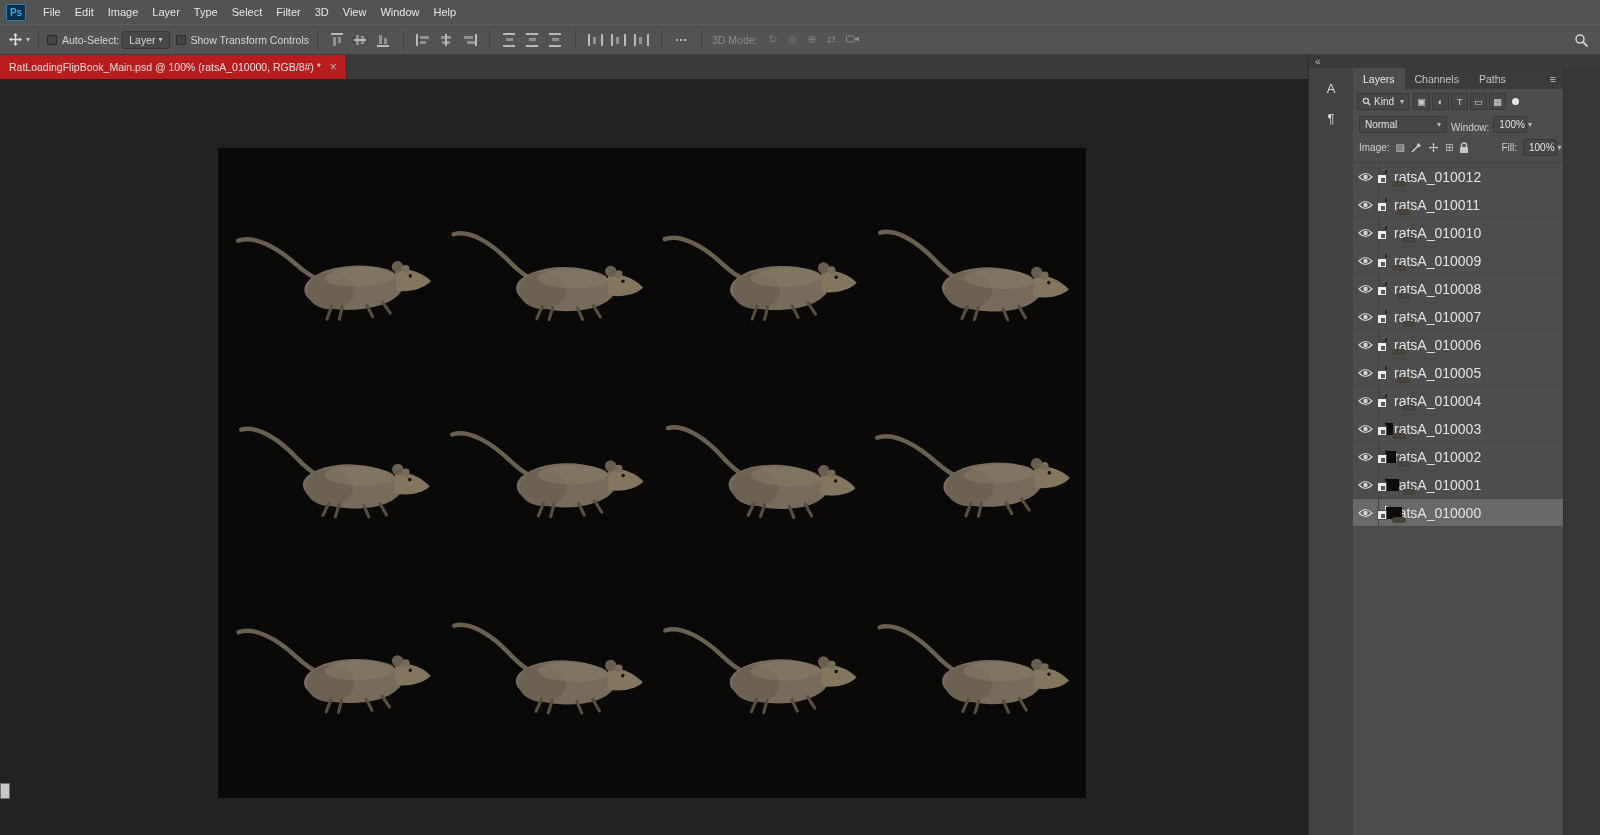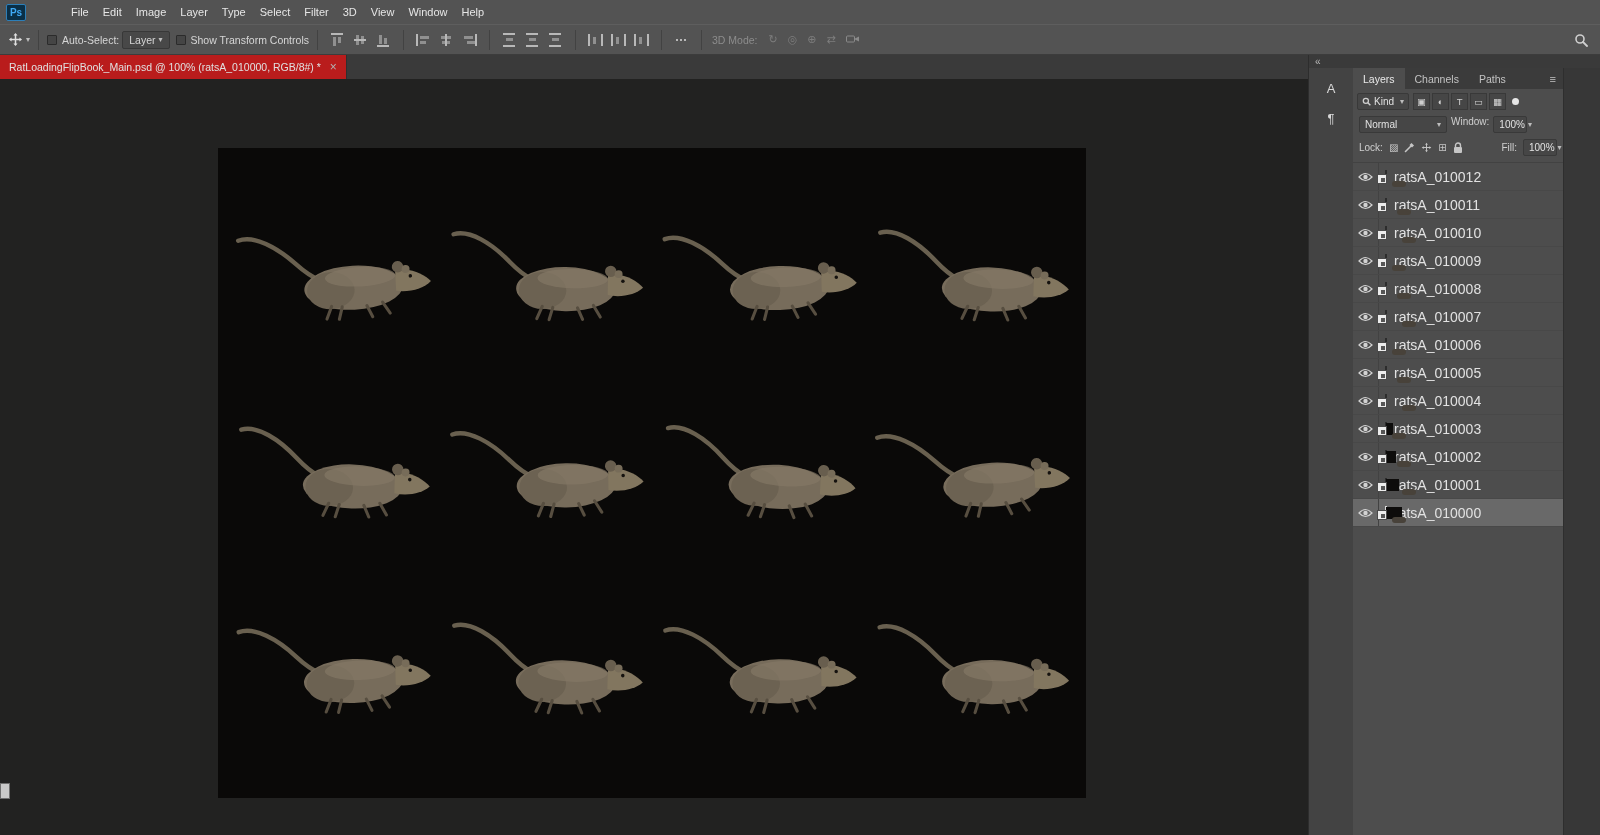--- a/index.html
+++ b/index.html
@@ -1,21 +1,21 @@
 <!DOCTYPE html>
 <html><head>
 <meta charset="utf-8">
 <style>
   html,body{margin:0;padding:0;width:1600px;height:835px;overflow:hidden;background:#232322;
     font-family:"Liberation Sans","DejaVu Sans",sans-serif;}
   *{box-sizing:border-box;}
   .app{width:1600px;height:835px;display:flex;flex-direction:column;font-size:11px;color:#dcdcdc;}
 
   
-  .menubar{height:24px;background:#535353;display:flex;align-items:center;padding:0 6px;flex:0 0 auto;gap:28px;}
+  .menubar{height:24px;background:#535353;display:flex;align-items:center;padding:0 6px;flex:0 0 auto;}
   .ps-logo{width:20px;height:17px;background:#0a2f47;border:1px solid #2d7fb8;border-radius:2px;color:#3fa9f5;
     font-weight:bold;font-size:10px;display:flex;align-items:center;justify-content:center;margin-right:10px;}
   .menu-item{padding:4px 7px;color:#e6e6e6;font-size:11px;cursor:default;}
 
   
   .optionsbar{height:31px;background:#535353;border-top:1px solid #5e5e5e;border-bottom:1px solid #3c3c3c;
     display:flex;align-items:center;padding:0 8px;flex:0 0 auto;font-size:10.5px;color:#d6d6d6;}
   .obar-sep{width:1px;height:20px;background:#424242;margin:0 8px;flex:0 0 auto;}
   .caret{font-size:8px;color:#bdbdbd;margin-left:3px;}
   .checkbox{width:10px;height:10px;background:#454545;border:1px solid #2b2b2b;border-radius:1px;display:inline-block;margin-right:5px;flex:0 0 auto;}
@@ -56,21 +56,21 @@
   .panelcol{width:210px;display:flex;flex-direction:column;flex:0 0 auto;min-height:0;}
   .panel-tabs{height:21px;background:#3b3b3b;display:flex;align-items:stretch;flex:0 0 auto;}
   .ptab{padding:4px 10px 3px;font-size:10.5px;color:#c3c3c3;display:flex;align-items:center;}
   .ptab.active{background:#4d4d4d;color:#e8e8e8;}
   .pmenu{margin-left:auto;color:#c3c3c3;padding:0 7px;display:flex;align-items:center;font-size:11px;}
   .panel-body{flex:1;background:#4d4d4d;display:flex;flex-direction:column;min-height:0;}
   .filter-row{display:flex;align-items:center;padding:4px 4px 3px;gap:2px;flex:0 0 auto;}
   .kind-drop{display:flex;align-items:center;background:#464646;border:1px solid #393939;border-radius:2px;padding:2px 4px;gap:3px;font-size:10px;color:#e0e0e0;margin-right:2px;}
   .ficon{width:17px;height:17px;background:#464646;border:1px solid #393939;display:flex;align-items:center;justify-content:center;font-size:9.5px;color:#cfcfcf;}
   .toggle-dot{width:7px;height:7px;border-radius:50%;background:#e6e6e6;margin-left:4px;}
-  .blend-row{display:flex;align-items:flex-start;padding:3px 6px 4px;gap:4px;font-size:10px;color:#cfcfcf;flex:0 0 auto;}
+  .blend-row{display:flex;align-items:flex-end;padding:3px 6px 4px;gap:4px;font-size:10px;color:#cfcfcf;flex:0 0 auto;}
   .drop{background:#464646;border:1px solid #393939;border-radius:2px;padding:2px 5px;display:inline-flex;align-items:center;font-size:10px;color:#e2e2e2;}
   .blend-drop{width:88px;justify-content:space-between;}
   .val-drop{width:34px;justify-content:space-between;}
   .lock-row{display:flex;align-items:center;padding:2px 6px 6px;gap:6px;font-size:10px;color:#cfcfcf;border-bottom:1px solid #424242;flex:0 0 auto;}
   .lk{display:flex;align-items:center;color:#c6c6c6;font-size:10px;}
   .layers-list{flex:1;overflow:hidden;background:#4d4d4d;}
   .layer-row{height:28px;display:flex;align-items:center;background:#4d4d4d;border-bottom:1px solid #484848;}
   .layer-row.selected{background:#696969;}
   .eye-cell{width:26px;height:100%;display:flex;justify-content:center;align-items:center;border-right:1px solid #424242;flex:0 0 auto;}
   .thumb-cell{padding:0 7px 0 6px;flex:0 0 auto;}
@@ -403,21 +403,21 @@
                 <span>Normal</span>
                 <span class="caret">▾</span>
               </span>
               <span>Window:</span>
               <span class="drop val-drop">
                 <span>100%</span>
                 <span class="caret">▾</span>
               </span>
             </div>
             <div class="lock-row">
-              <span>Lock:</span>
+              <span>Image:</span>
               <span class="lk">▨</span>
               <span class="lk">
                 <svg width="11" height="11" viewBox="0 0 11 11">
                     <path d="M1.5 9.5 L7 4" stroke="#c6c6c6" stroke-width="1.6" stroke-linecap="round"></path>
                     <path d="M7.5 1 L10 3.5 L8 5.5 L5.5 3 Z" fill="#c6c6c6"></path>
                   </svg>
               </span>
               <span class="lk">
                 <svg width="11" height="11" viewBox="0 0 16 16">
                     <path d="M8 1 L10 4 H6 Z M8 15 L6 12 H10 Z M1 8 L4 6 V10 Z M15 8 L12 10 V6 Z" fill="#c6c6c6"></path>

